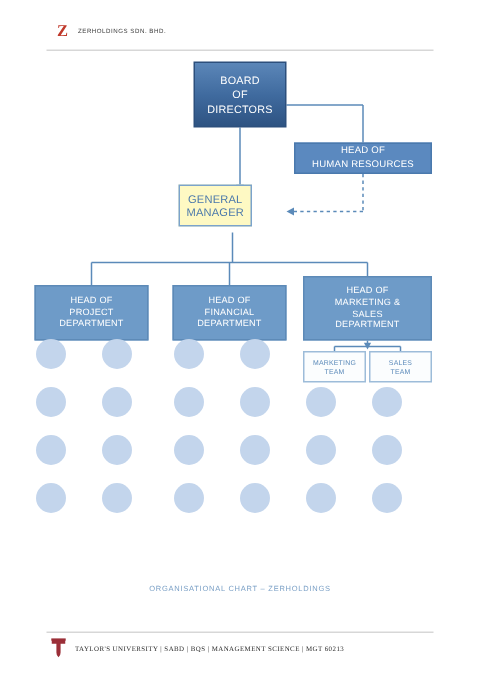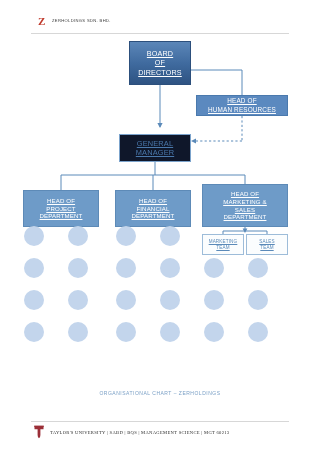--- a/index.html
+++ b/index.html
@@ -100,41 +100,41 @@
     position: absolute;
     box-sizing: border-box;
     display: flex;
     align-items: center;
     justify-content: center;
     text-align: center;
     color: #ffffff;
     line-height: 1.28;
     letter-spacing: 0.15px;
   }
-  .node span { display: block; white-space: pre-line; text-decoration: underline; }
+  .node span { display: block; white-space: pre-line; }
 
   .node-board {
     left: 129px; top: 41px;
     width: 62px; height: 44px;
     background: linear-gradient(180deg,#4a7ab0 0%, #3d6header 0%, #3a6496 55%, #2f5583 100%);
     background: linear-gradient(180deg,#5b86b8 0%, #3f6a9e 52%, #2e5382 100%);
     border: 1px solid #2c4f7c;
     font-size: 7.2px;
   }
   .node-hr {
     left: 196px; top: 95px;
     width: 92px; height: 21px;
     background: #5b89bf;
     border: 1px solid #4a79ad;
     font-size: 6.4px;
   }
   .node-gm {
-    left: 119px; top: 134px;
-    width: 72px; height: 28px;
-    background: #0f172a;
+    left: 119px; top: 123px;
+    width: 49px; height: 28px;
+    background: #fef9c3;
     border: 1px solid #7ba3cc;
     color: #4a78ab;
     font-size: 7.4px;
   }
 
   .node-dept {
     background: #6e9bc8;
     border: 1px solid #5d8ab7;
     color: #ffffff;
     font-size: 6.1px;

